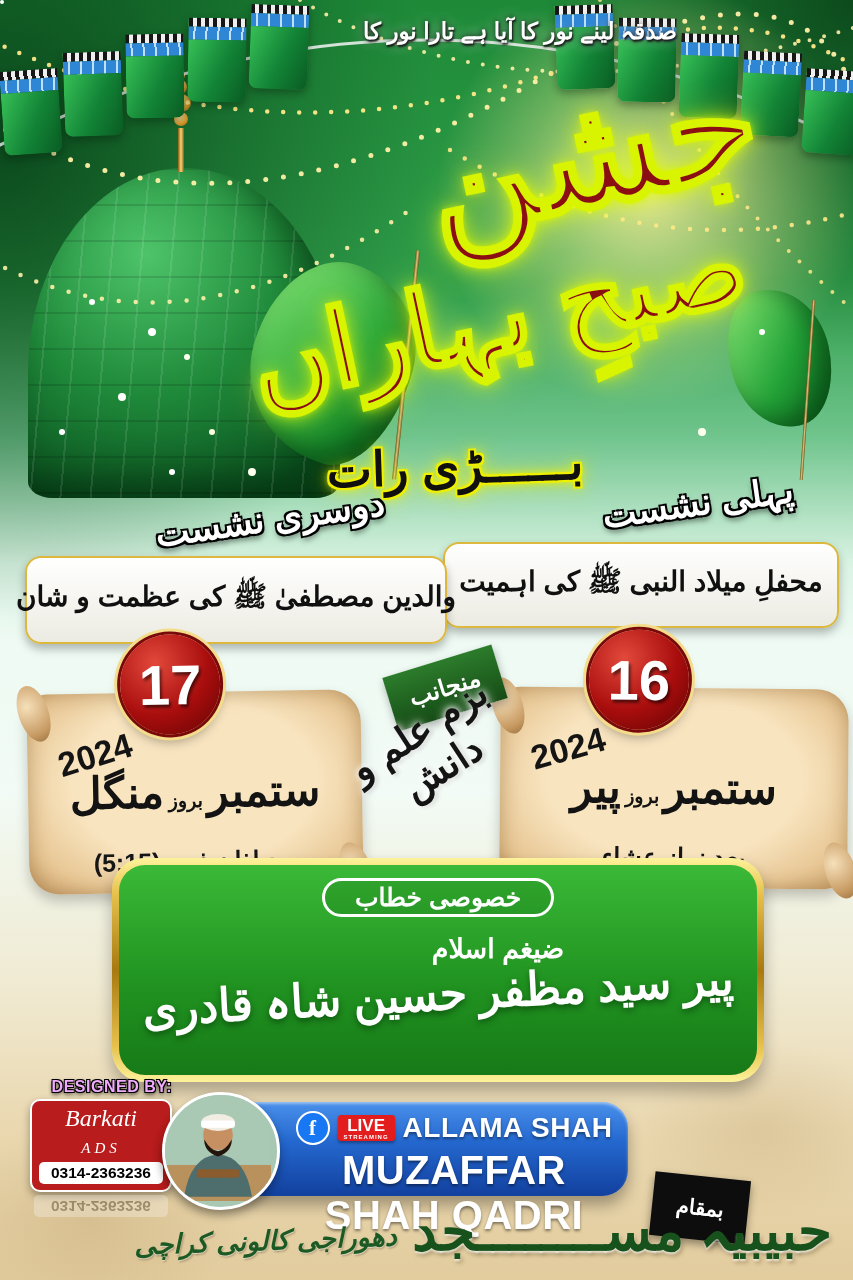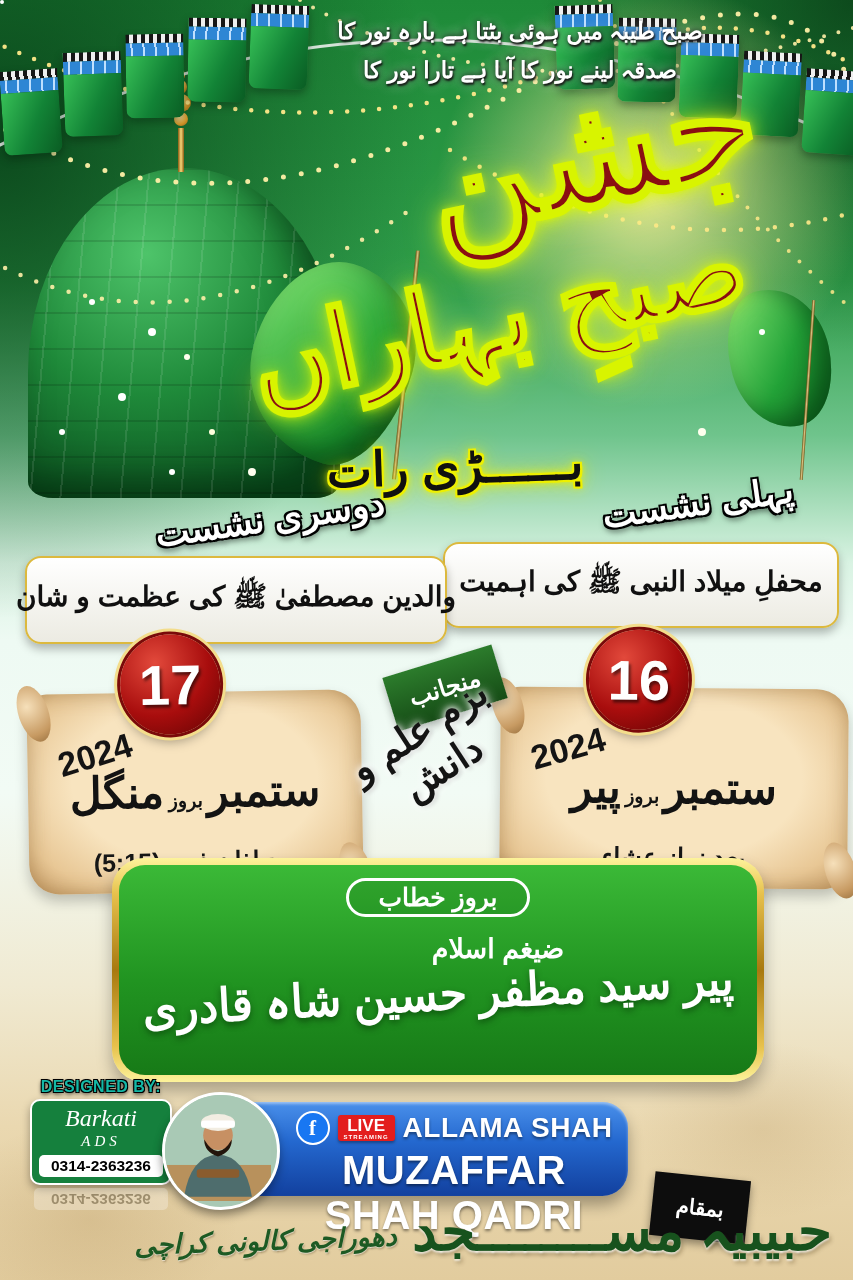--- a/index.html
+++ b/index.html
@@ -142,27 +142,27 @@
     padding:2px 30px;color:#fff;font-size:25px;font-weight:900;direction:rtl;
     background:rgba(0,70,0,.15);}
   .honorific{text-align:center;margin-top:16px;transform:translateX(60px);
     color:#fff;font-size:27px;font-weight:bold;direction:rtl;}
   .speaker-name{text-align:center;margin-top:2px;transform:rotate(-3deg) scaleX(.96);
     color:#fff;font-size:46px;font-weight:900;direction:rtl;white-space:nowrap;
     text-shadow:0 3px 6px rgba(0,40,0,.5);}
 
   
   .designer{position:absolute;left:30px;top:1078px;width:142px;text-align:center;}
-  .designer-heading{font-size:16px;font-weight:900;color:#14b8a6;letter-spacing:.5px;
-    text-shadow:-1px -1px 0 #000,1px -1px 0 #000,-1px 1px 0 #000,1px 1px 0 #000,0 2px 4px #000;}
-  .ads-box{margin-top:3px;background:#15803d;border:2px solid #fff;border-radius:10px;
+  .designer-heading{font-size:16px;font-weight:900;color:#f0abfc;letter-spacing:.5px;
+    text-shadow:-1px -1px 0 #000,1px -1px 0 #000,-1px 1px 0 #000,1px 1px 0 #000,0 2px 4px #000;text-align:right;}
+  .ads-box{margin-top:3px;background:#b91c1c;border:2px solid #fff;border-radius:10px;
     padding:5px 4px 6px;box-shadow:0 4px 8px rgba(0,0,0,.35);}
   .ads-name{font-family:"Liberation Serif",serif;font-style:italic;font-size:24px;color:#fff;line-height:1;}
   .ads-type{font-family:"Liberation Serif",serif;font-style:italic;font-size:15px;color:#fff;
-    letter-spacing:4px;margin-top:3px;}
+    letter-spacing:4px;margin-top:10px;}
   .ads-phone{margin:5px auto 0;background:#fff;color:#000;font-size:15.5px;font-weight:900;
     border-radius:5px;padding:2px 2px;width:92%;}
   .ads-reflection{margin:3px auto 0;width:92%;background:#fff;color:#000;font-size:15.5px;
     font-weight:900;border-radius:5px;padding:2px 2px;transform:scaleY(-1);opacity:.28;}
 
   
   .live-bar{position:absolute;left:168px;top:1102px;width:460px;height:94px;
     border-radius:48px 26px 26px 48px;
     background:linear-gradient(180deg,#4a90ea 0%,#2468cf 42%,#12409e 100%);
     box-shadow:0 9px 15px rgba(0,0,0,.32),inset 0 2px 3px rgba(255,255,255,.45);}
@@ -275,21 +275,20 @@
       <div class="flag-blue"></div>
       <div class="flag-body"></div>
     </div>
   <div class="flag" style="left:804px;top:70px;transform:rotate(4deg)">
       <div class="flag-check"></div>
       <div class="flag-blue"></div>
       <div class="flag-body"></div>
     </div>
 
   <div class="poetry">
-    <div>صبح طیبہ میں ہوئی بٹتا ہے بارہ نور کا</div>
     <div>صدقہ لینے نور کا آیا ہے تارا نور کا</div>
   </div>
 
   <div class="title">
     <span class="title-w1">جشن</span>
     <span class="title-w2">صبحِ بہاراں</span>
   </div>
 
   <div class="subtitle">بــــــڑی رات</div>
 
@@ -323,21 +322,21 @@
       <span class="d">منگل</span>
     </div>
     <div class="scroll-time">بعد اذانِ فجر (5:15)</div>
   </div>
 
   <div class="org-tag">منجانب</div>
   <div class="org-name">بزم علم و دانش</div>
 
   <div class="gold-frame">
     <div class="green-panel">
-      <div class="khitab-pill">بروز خطاب</div>
+      <div class="khitab-pill">خصوصی خطاب</div>
       <div class="honorific">ضیغم اسلام</div>
       <div class="speaker-name">پیر سید مظفر حسین شاہ قادری</div>
     </div>
   </div>
 
   <div class="designer">
     <div class="designer-heading">DESIGNED BY:</div>
     <div class="ads-box">
       <div class="ads-name">Barkati</div>
       <div class="ads-type">ADS</div>

